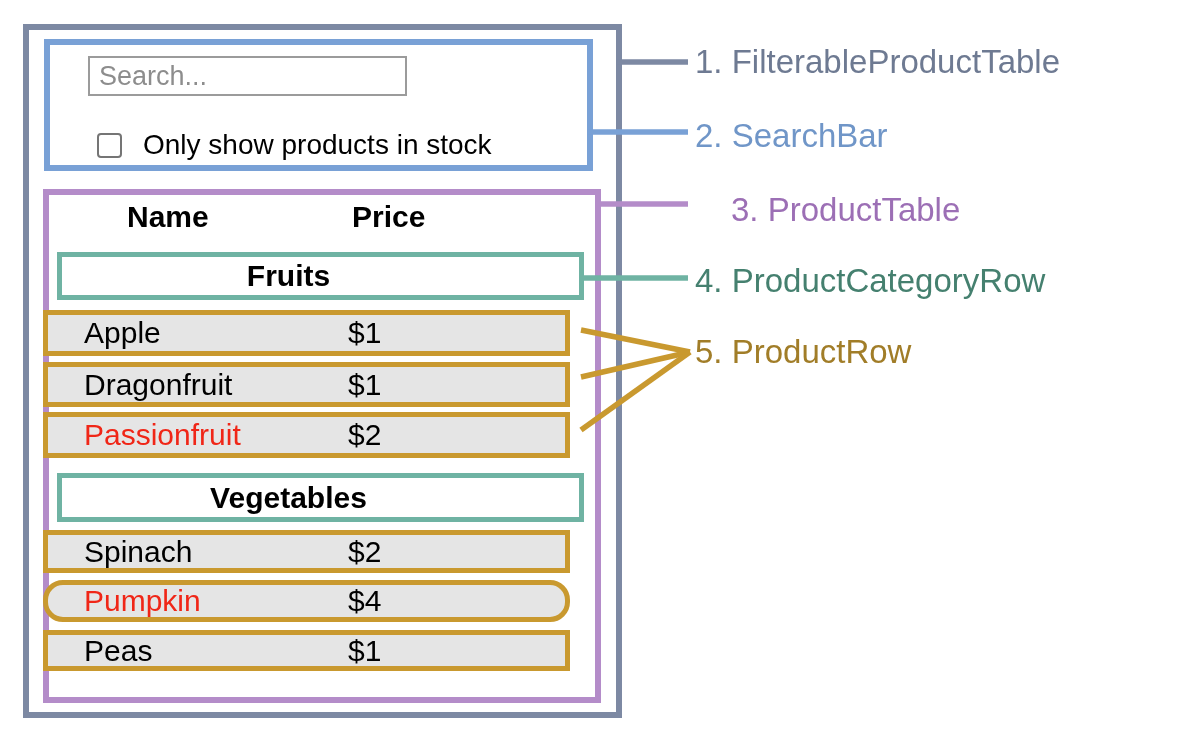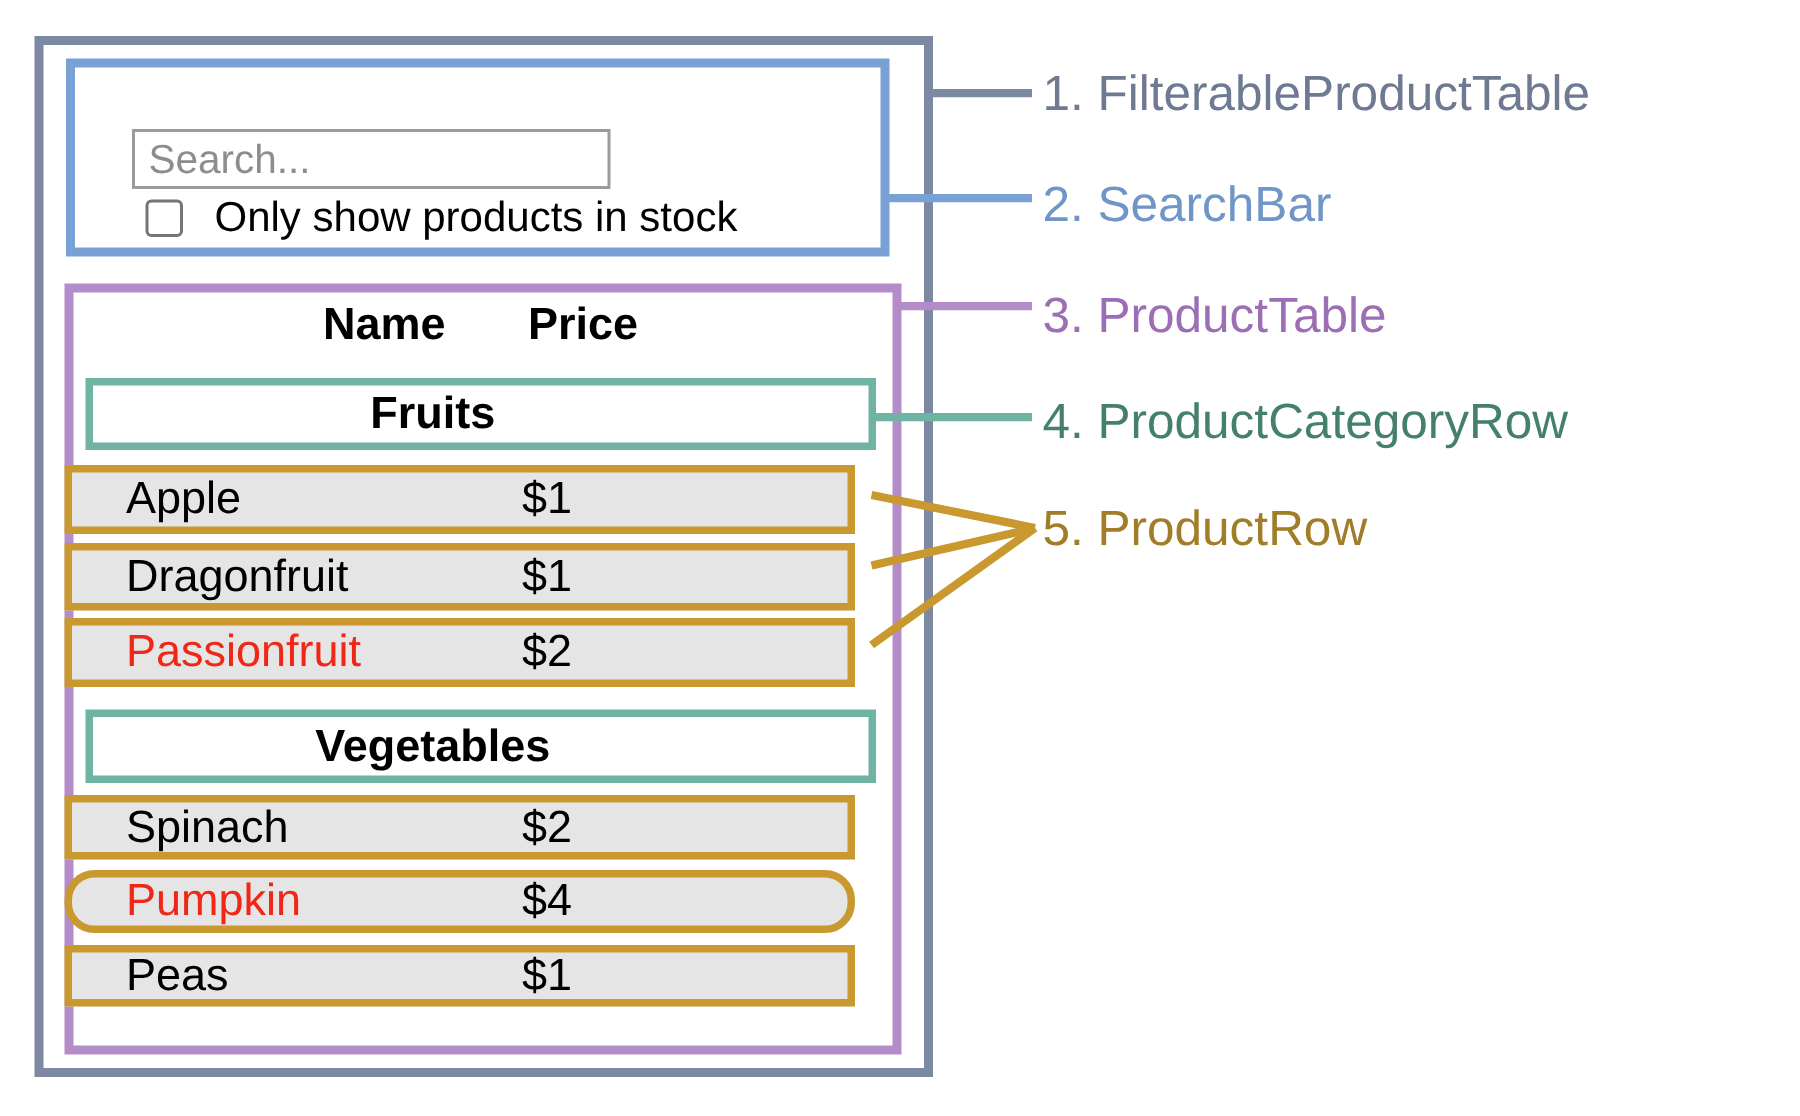--- a/index.html
+++ b/index.html
@@ -43,21 +43,21 @@
     background:#e5e5e5;
   }
   .cell{position:absolute;top:50%;transform:translateY(-50%);
     font-size:30px;color:#000;white-space:nowrap;}
   .cell.name{left:36px;}
   .cell.price{left:300px;}
   .oos{color:var(--oos-red);text-align:right;}
 
   
   .search-input{
-    left:88px;top:86px;width:319px;height:40px;
+    left:88px;top:56px;width:319px;height:40px;
     border:2px solid var(--input-border);
     border-radius:0;
     font-family:"Liberation Sans","DejaVu Sans",sans-serif;
     font-size:27px;color:#701a75;
     padding:0 0 0 9px;outline:none;background:#fff;
   }
   .search-input::placeholder{color:var(--input-text);opacity:1;}
   .checkbox{
     left:97px;top:133px;width:25px;height:25px;
     border:2.5px solid var(--checkbox-border);
@@ -65,31 +65,31 @@
   }
   .checkbox-label{
     left:143px;top:128px;height:34px;line-height:34px;
     font-size:28px;color:#000;white-space:nowrap;
   }
 
   
   .header-row{left:57px;top:195px;width:527px;height:44px;}
   .th{position:absolute;top:50%;transform:translateY(-50%);
     font-weight:bold;font-size:30px;color:#000;white-space:nowrap;}
-  .th-name{left:70px;width:170px;text-align:right;}
+  .th-name{left:70px;width:170px;text-align:left;}
   .th-price{left:295px;}
 
   
   .legend-label{
     left:695px;height:42px;line-height:42px;
     font-size:33px;font-weight:500;white-space:nowrap;
   }
   .l1{top:41px;color:var(--slate-text);}
   .l2{top:115px;color:var(--blue-text);}
-  .l3{top:189px;color:var(--purple-text);}
+  .l3{top:189px;color:var(--purple-text);margin-left:36px;}
   .l4{top:260px;color:var(--teal-text);}
   .l5{top:331px;color:var(--gold-text);}
 
   
   .connectors{position:absolute;left:0;top:0;width:1200px;height:744px;
     pointer-events:none;z-index:5;}
   .ln{stroke-width:5.5;fill:none;}
   .ln-slate{stroke:var(--slate-border);}
   .ln-blue{stroke:var(--blue-border);}
   .ln-purple{stroke:var(--purple-border);}

